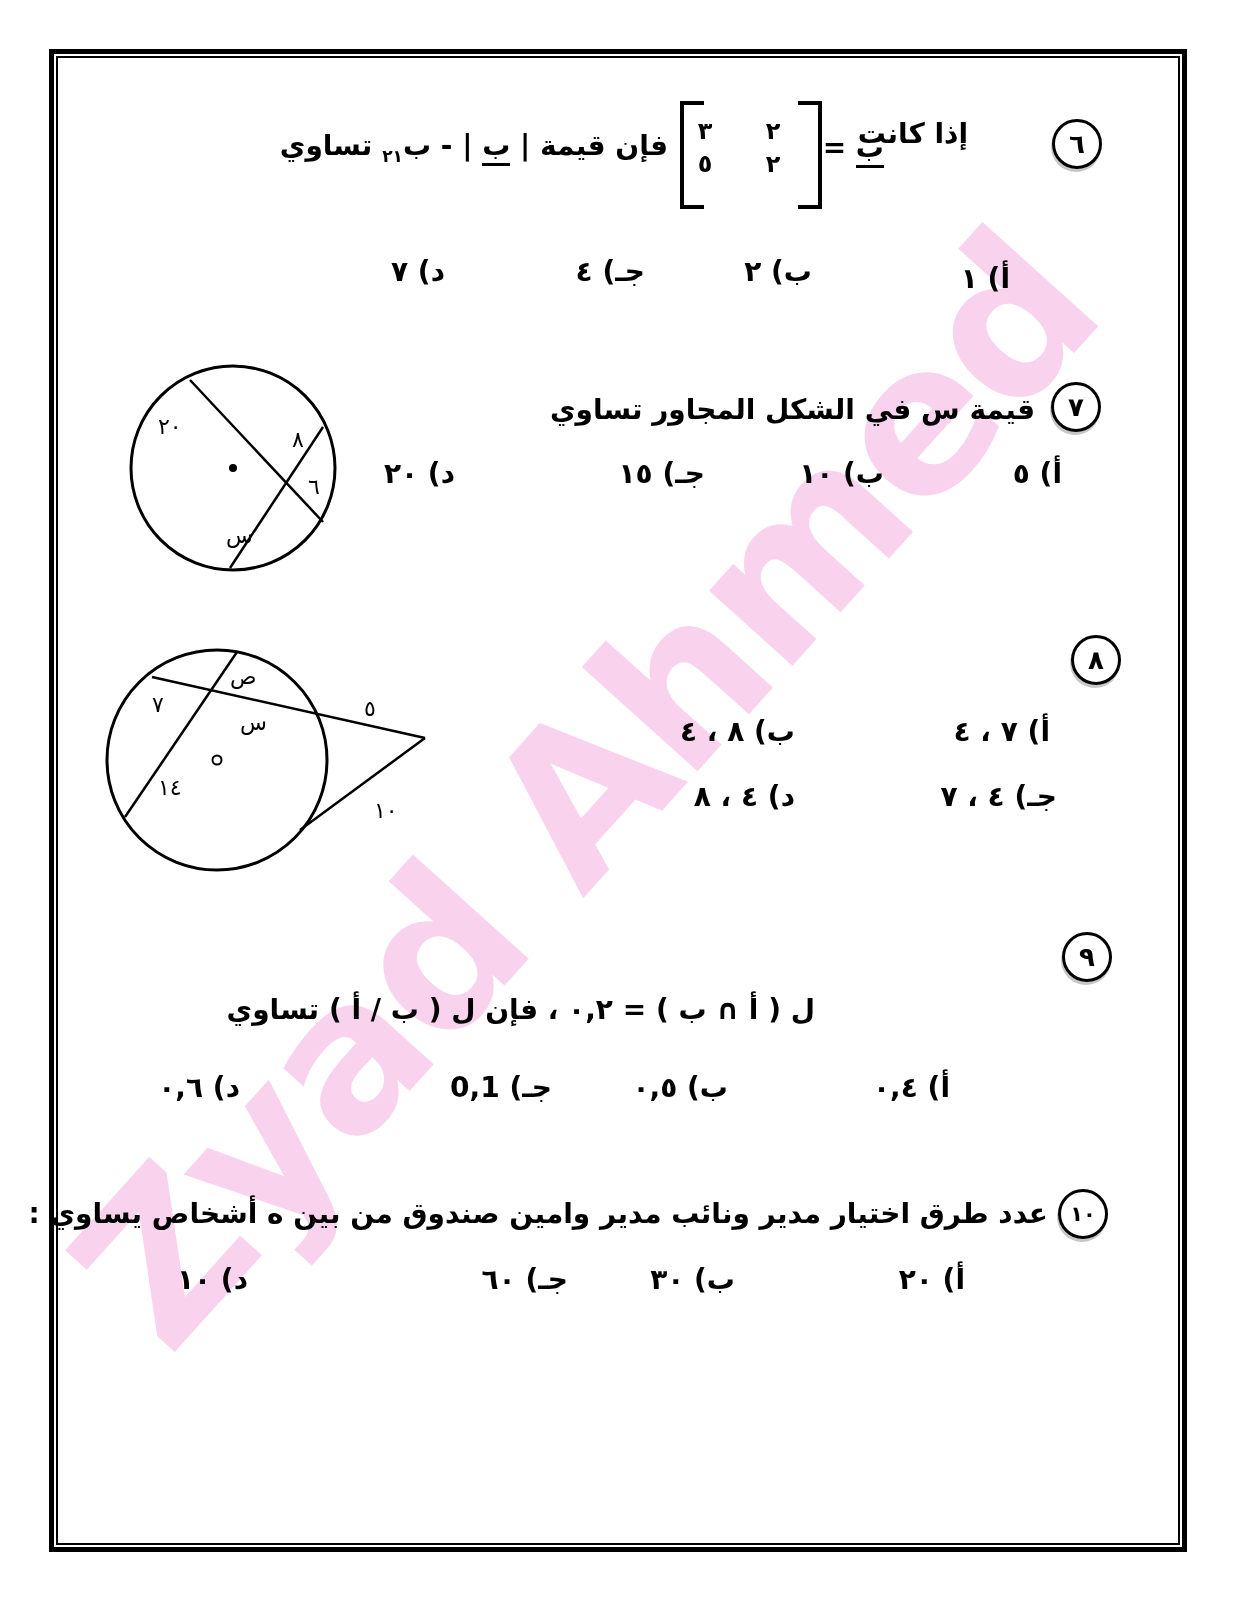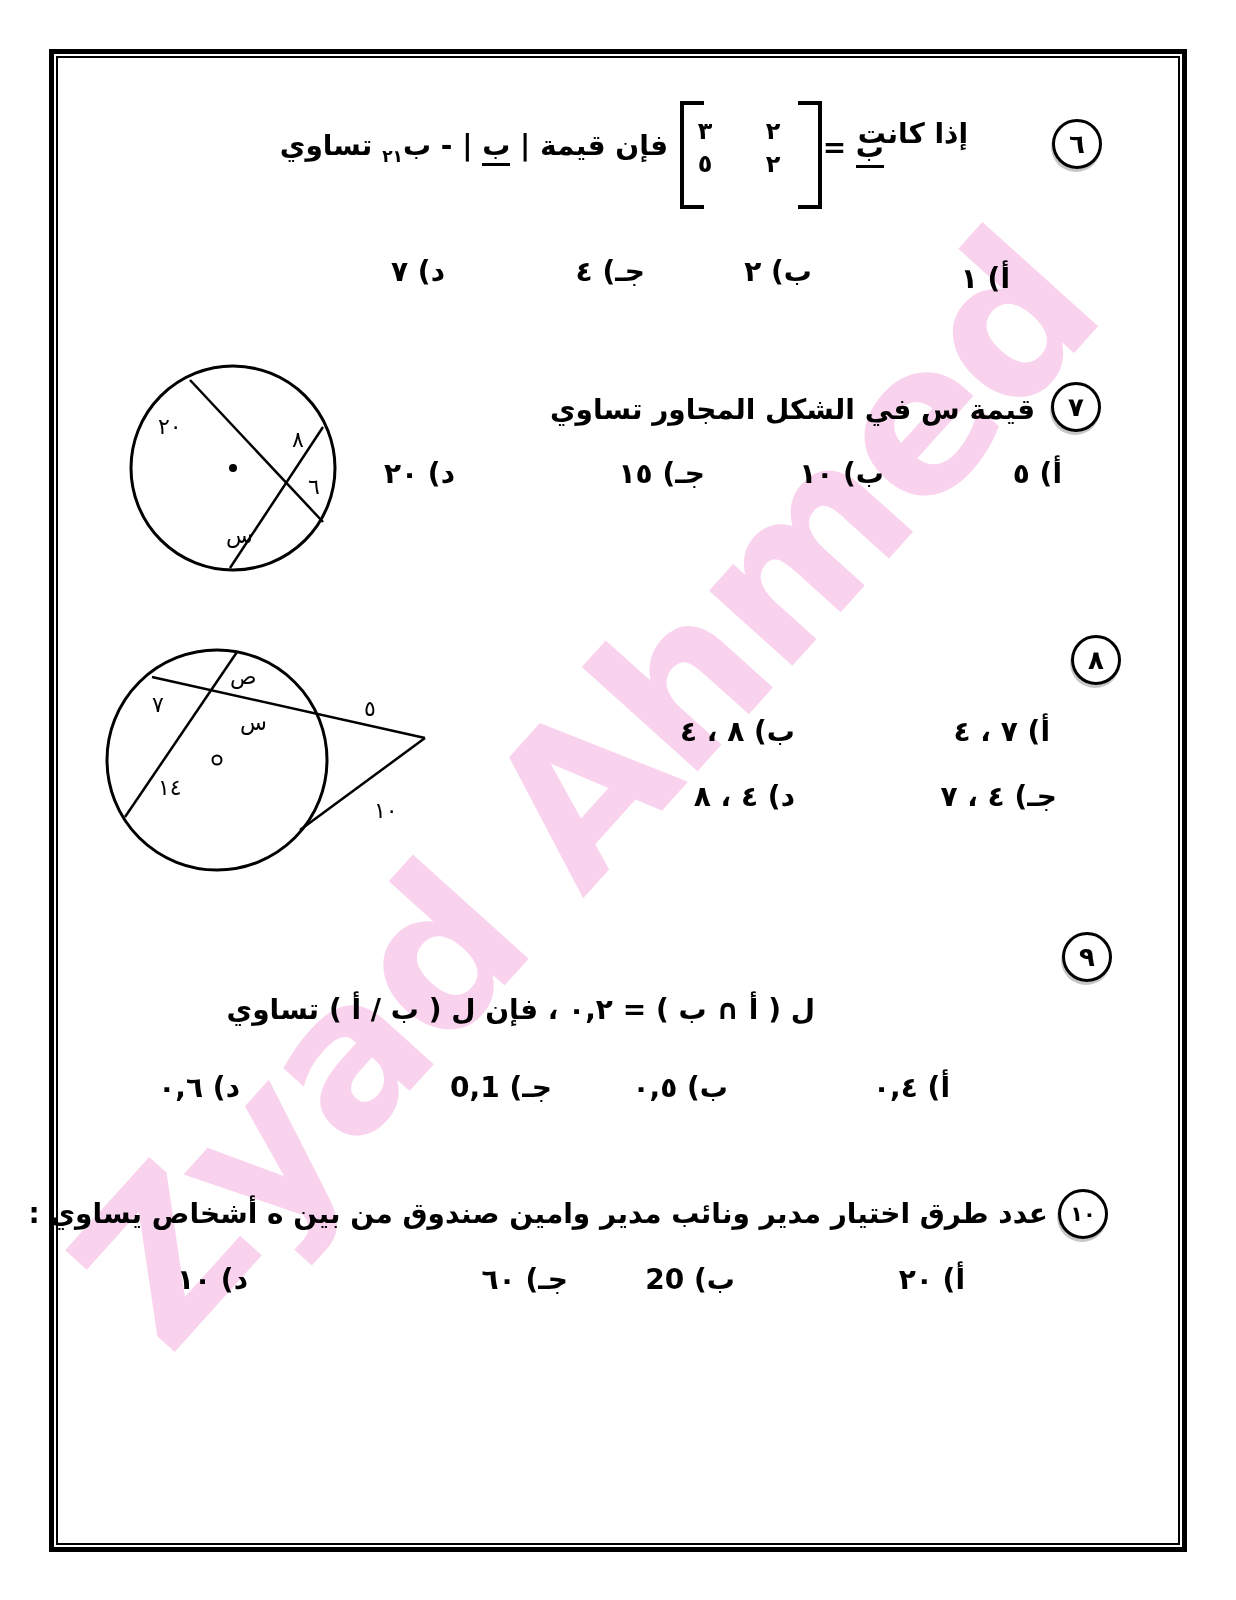--- a/index.html
+++ b/index.html
@@ -109,17 +109,17 @@
   <span class="t" style="right:508px;top:1070px;text-align:center;"><span>ب)</span> <span>٠,٥</span></span>
   <span class="t" style="right:684px;top:1070px;"><span>جـ)</span> <span>0,1</span></span>
   <span class="t" style="right:996px;top:1070px;"><span>د)</span> <span>٠,٦</span></span>
 
   <div class="qnum small" style="left:1058px;top:1189px;">
     <span>١٠</span>
   </div>
   <span class="t" style="right:188px;top:1196px;">عدد طرق اختيار مدير ونائب مدير وامين صندوق من بين  ه  أشخاص يساوي :</span>
 
   <span class="t" style="right:271px;top:1262px;"><span>أ)</span> <span>٢٠</span></span>
-  <span class="t" style="right:501px;top:1262px;"><span>ب)</span> <span>20</span></span>
+  <span class="t" style="right:501px;top:1262px;"><span>ب)</span> <span>٣٠</span></span>
   <span class="t" style="right:668px;top:1262px;"><span>جـ)</span> <span>٦٠</span></span>
   <span class="t" style="right:988px;top:1262px;"><span>د)</span> <span>١٠</span></span>
 
 </div>
 
 </body></html>

